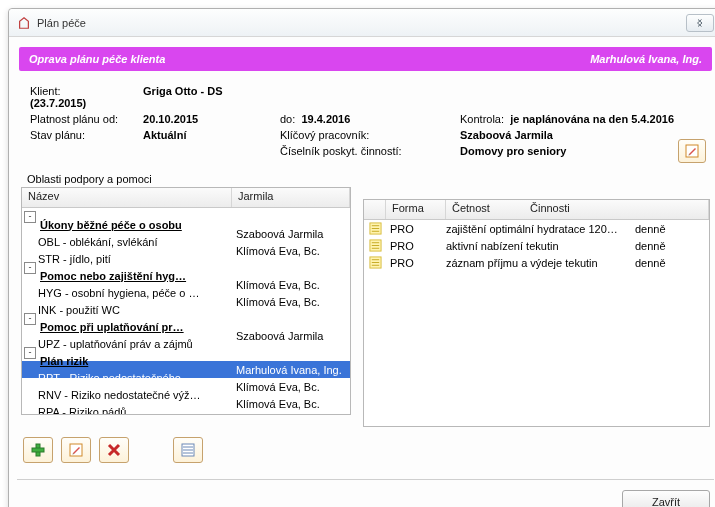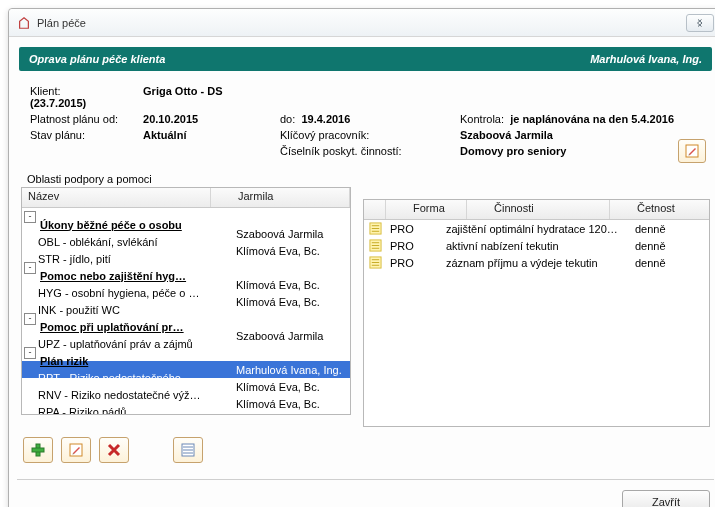--- a/index.html
+++ b/index.html
@@ -3,35 +3,35 @@
 <meta charset="utf-8">
 <style>
   * { box-sizing: border-box; font-family: "Segoe UI", Tahoma, sans-serif; font-size: 11px; }
   body { margin: 0; padding: 8px; background: #fff; }
   .window { width: 715px; border: 1px solid #b0b0b0; border-radius: 4px; background: #fdfdfd; box-shadow: 0 2px 6px rgba(0,0,0,0.15); position: relative; }
   .titlebar { height: 28px; background: linear-gradient(#fdfefe,#eef2f5); border-bottom: 1px solid #d6d6d6; border-radius: 4px 4px 0 0; display:flex; align-items:center; padding: 0 8px; }
   .titlebar .ticon { width:14px; height:14px; margin-right:6px; }
   .titlebar .title { color:#333; }
   .titlebar .spacer { flex:1; }
   .close-btn { width:28px; height:18px; border:1px solid #b7c0c8; border-radius:3px; background:linear-gradient(#fdfefe,#e6ecf1); display:flex; align-items:center; justify-content:center; color:#5d6b76; font-size:10px; cursor:pointer; }
-  .red-strip { margin:10px 10px 0 10px; height:24px; background:#0f766e; color:#fff; font-weight:bold; font-style:italic; display:flex; align-items:center; padding:0 10px; border-radius:2px; }
+  .red-strip { margin:10px 10px 0 10px; height:24px; background:#d946ef; color:#fff; font-weight:bold; font-style:italic; display:flex; align-items:center; padding:0 10px; border-radius:2px; }
   .red-strip .rleft { flex:1; }
   .info { padding: 10px 18px 4px 18px; position:relative; }
   .info-row { display:flex; align-items:center; margin:4px 3px; }
   .info-row .lbl { width:110px; color:#000; }
   .info-row .val { font-weight:bold; color:#000; }
   .col-left { display:inline-block; width:250px; }
   .col-mid { display:inline-block; width:180px; }
   .edit-btn { position:absolute; right:16px; top:68px; width:28px; height:24px; border:1px solid #c6a26d; border-radius:3px; background:linear-gradient(#fffef9,#fdf2d9); display:flex; align-items:center; justify-content:center; cursor:pointer; }
   .section-label { margin:8px 0 2px 18px; color:#000; }
   .tables { display:flex; gap:12px; padding:0 12px; }
   .grid { border:1px solid #b8b8b8; background:#fff; height:228px; overflow:hidden; }
   .grid.left { width:330px; }
   .grid.right { flex:1;margin-top:12px; }
-  .ghead { display:flex; background:linear-gradient(#fbfbfb,#ececec); border-bottom:1px solid #c9c9c9; height:20px;gap:21px; }
+  .ghead { display:flex; background:linear-gradient(#fbfbfb,#ececec); border-bottom:1px solid #c9c9c9; height:20px; }
   .ghead .gh { border-right:1px solid #d6d6d6; padding:2px 6px; color:#222; }
   .left .gh.name { flex:1; }
   .left .gh.auth { width:118px; }
   .right .gh.icon { width:22px; }
   .right .gh.form { width:60px; }
   .right .gh.act { flex:1; }
   .right .gh.freq { width:78px; border-right:none; }
   .gbody .row { display:flex; align-items:center; height:17px; padding-left:2px; }
   .row .toggle { width:12px; height:12px; border:1px solid #8a8a8a; display:inline-flex; align-items:center; justify-content:center; font-size:9px; line-height:9px; margin-right:4px; color:#333; background:#fff; }
   .row .indent { display:inline-block; width:14px; }
@@ -198,22 +198,22 @@
             <span class="name">RVP - Riziko vzniku proleženin</span>
             <span class="auth">Klímová Eva, Bc.</span>
           </div>
         </div>
     </div>
 
     <div class="grid right">
       <div class="ghead">
         <div class="gh icon"></div>
         <div class="gh form">Forma</div>
+        <div class="gh freq">Četnost</div>
         <div class="gh act">Činnosti</div>
-        <div class="gh freq">Četnost</div>
       </div>
       <div class="gbody" id="right-body">
           <div class="row">
             <span class="ricon">
               <svg class="note-ico" viewBox="0 0 14 14">
                 <rect x="1" y="1" width="12" height="12" fill="#fff3b0" stroke="#d6bb3a"></rect>
                 <line x1="3" y1="4" x2="11" y2="4" stroke="#c4a81f"></line>
                 <line x1="3" y1="7" x2="11" y2="7" stroke="#c4a81f"></line>
                 <line x1="3" y1="10" x2="11" y2="10" stroke="#c4a81f"></line>
               </svg>

